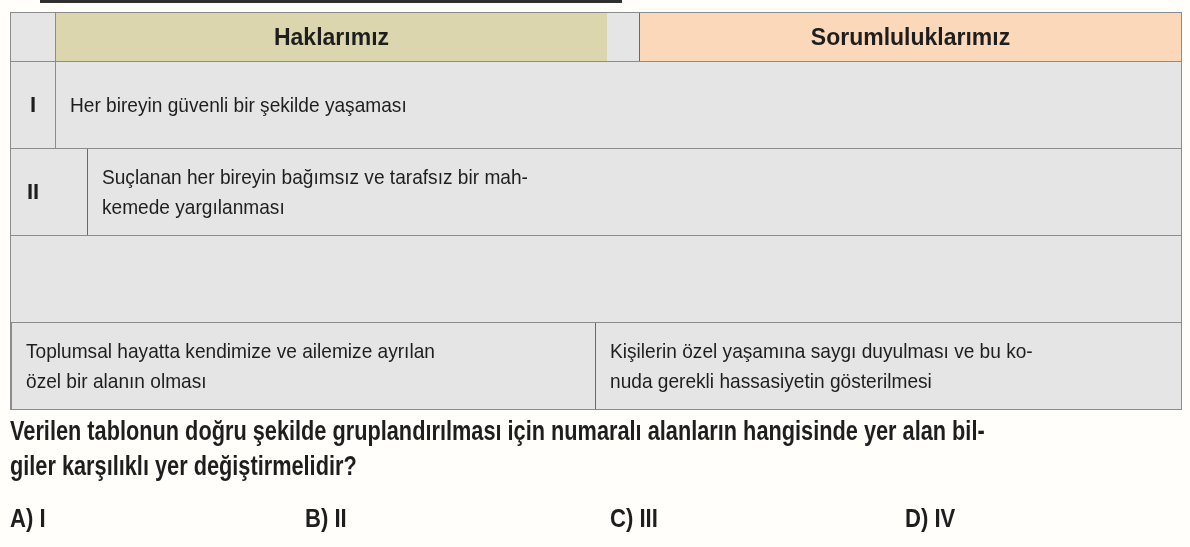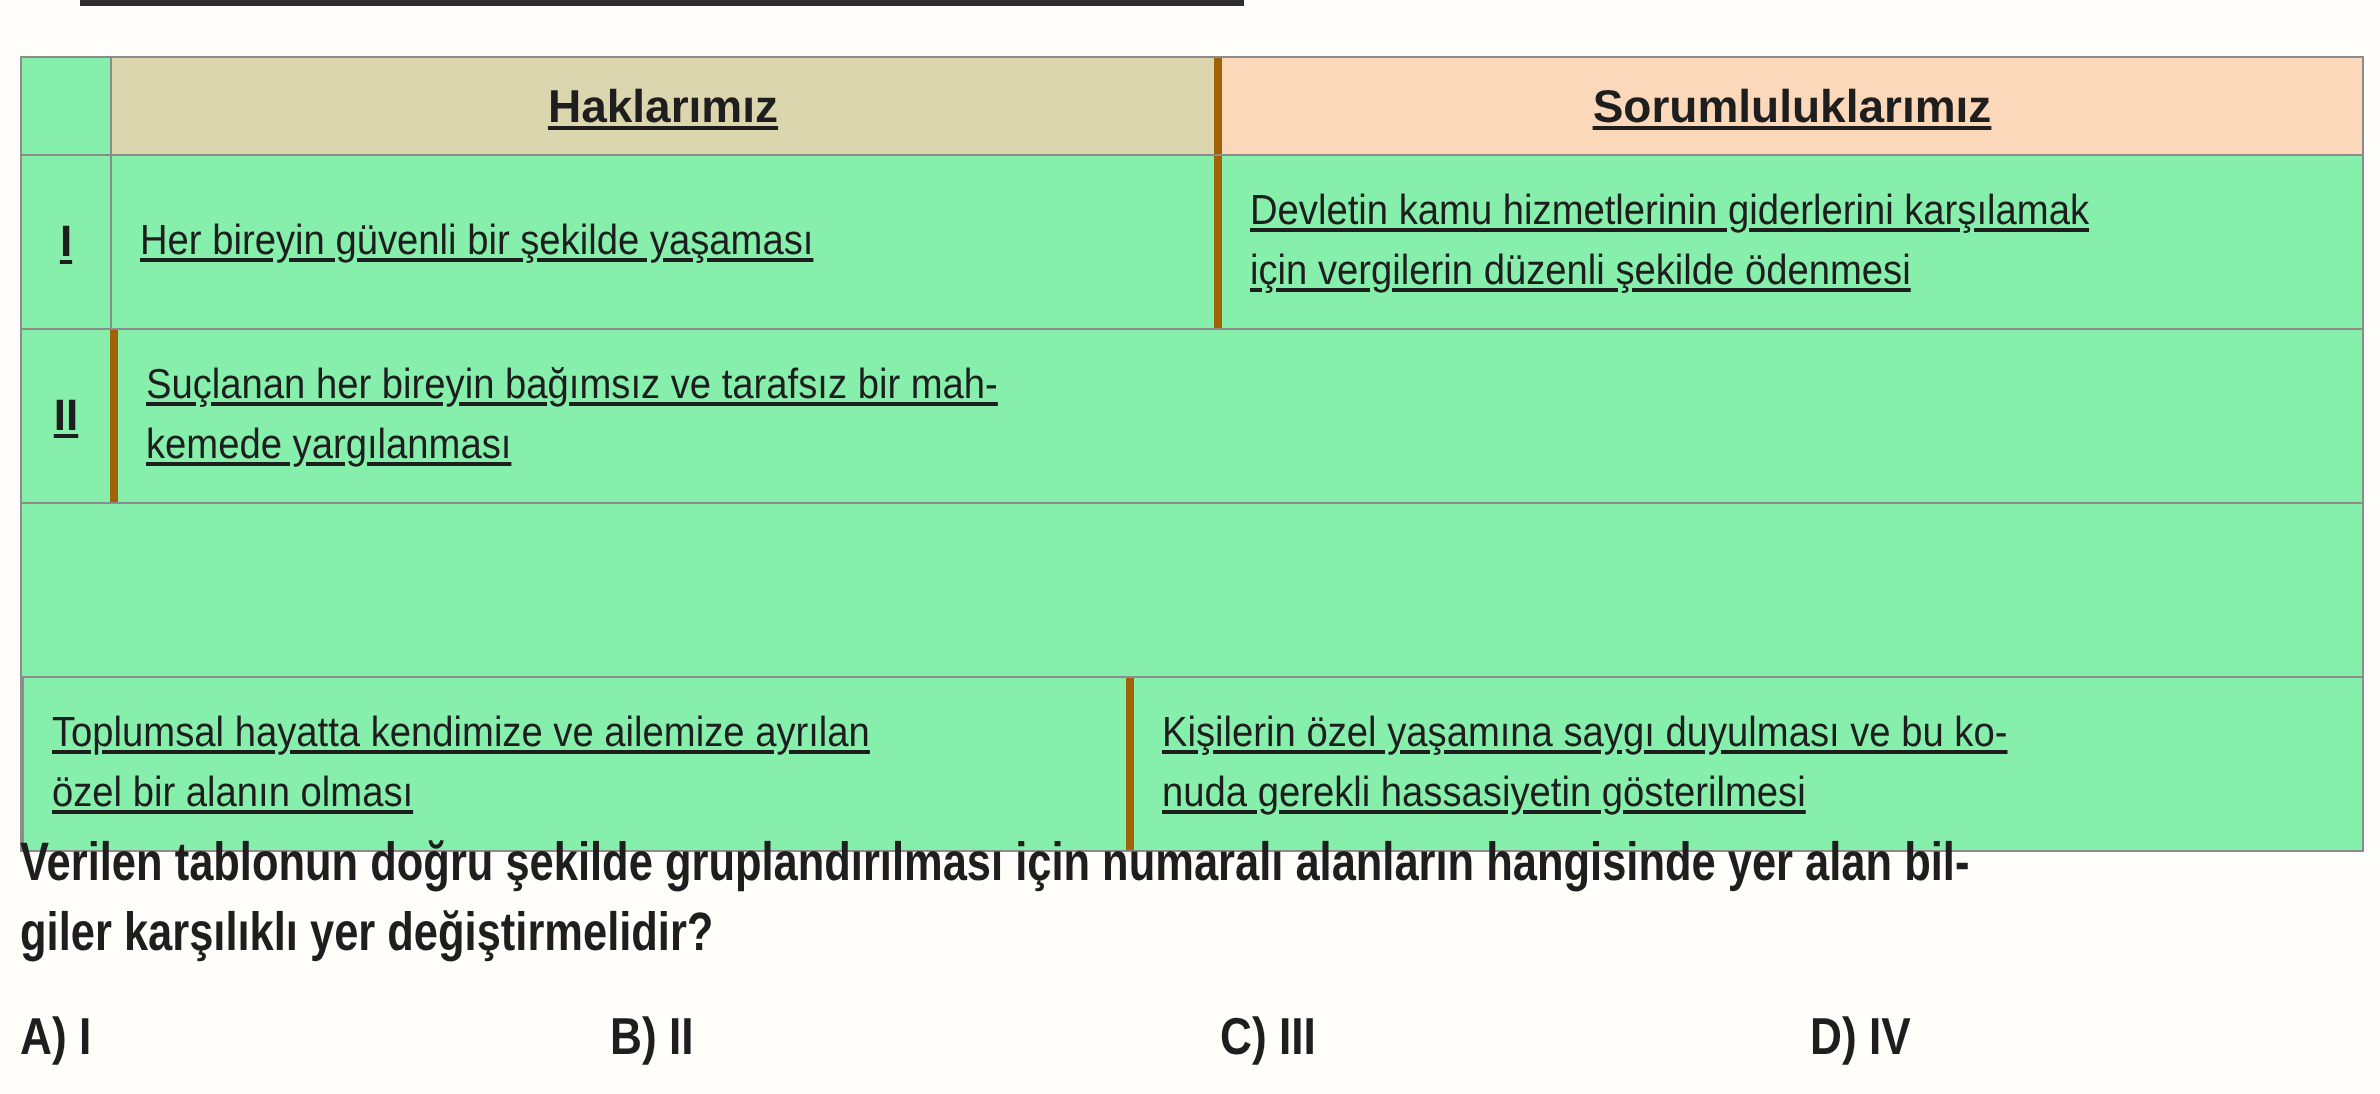--- a/index.html
+++ b/index.html
@@ -12,36 +12,35 @@
     overflow: hidden;
   }
 
   .artifact-bar {
     position: absolute; top: 0; left: 40px;
     width: 582px; height: 3px;
     background: #2f2f2f;
   }
 
   .qtable {
-    position: absolute; top: 28px; left: 10px;
+    position: absolute; top: 12px; left: 10px;
     width: 1170px;
     border: 1px solid #8c8c8c;
-    background: #86efac;
-    text-decoration: underline;
+    background: #e5e5e5;
   }
   .trow { display: flex; }
   .trow:not(:first-child) { border-top: 1px solid #8c8c8c; }
   .tcell { box-sizing: border-box; }
   .cnum {
     width: 44px; flex: 0 0 44px;
     display: flex; align-items: center; justify-content: center;
     font-weight: bold; font-size: 22px;
   }
   .chak { width: 552px; flex: 0 0 552px; border-left: 1px solid #8c8c8c; }
-  .csor { flex: 1 1 auto; border-left: 4px solid #a16207; }
+  .csor { flex: 1 1 auto; border-left: 1px solid #a16207; margin-left: 32px; }
 
   .thead { height: 48px; }
   .thead .chak, .thead .csor {
     display: flex; align-items: center; justify-content: center;
     font-weight: bold; font-size: 23px;
   }
   .thead .chak { background: #dcd6ae; }
   .thead .csor { background: #fbd8b9; }
 
   .brow { height: 86px; }
@@ -90,24 +89,20 @@
     <div class="tcell csor">
       <span>Sorumluluklarımız</span>
     </div>
   </div>
 
   <div class="trow brow">
     <div class="tcell cnum">I</div>
     <div class="tcell chak">
       <span class="celltext">Her bireyin güvenli bir şekilde yaşaması</span>
     </div>
-    <div class="tcell csor">
-      <span class="celltext">Devletin kamu hizmetlerinin giderlerini karşılamak
-için vergilerin düzenli şekilde ödenmesi</span>
-    </div>
   </div>
 
   <div class="trow brow">
     <div class="tcell cnum">II</div>
     <div class="tcell csor">
       <span class="celltext">Suçlanan her bireyin bağımsız ve tarafsız bir mah-
 kemede yargılanması</span>
     </div>
   </div>
 

